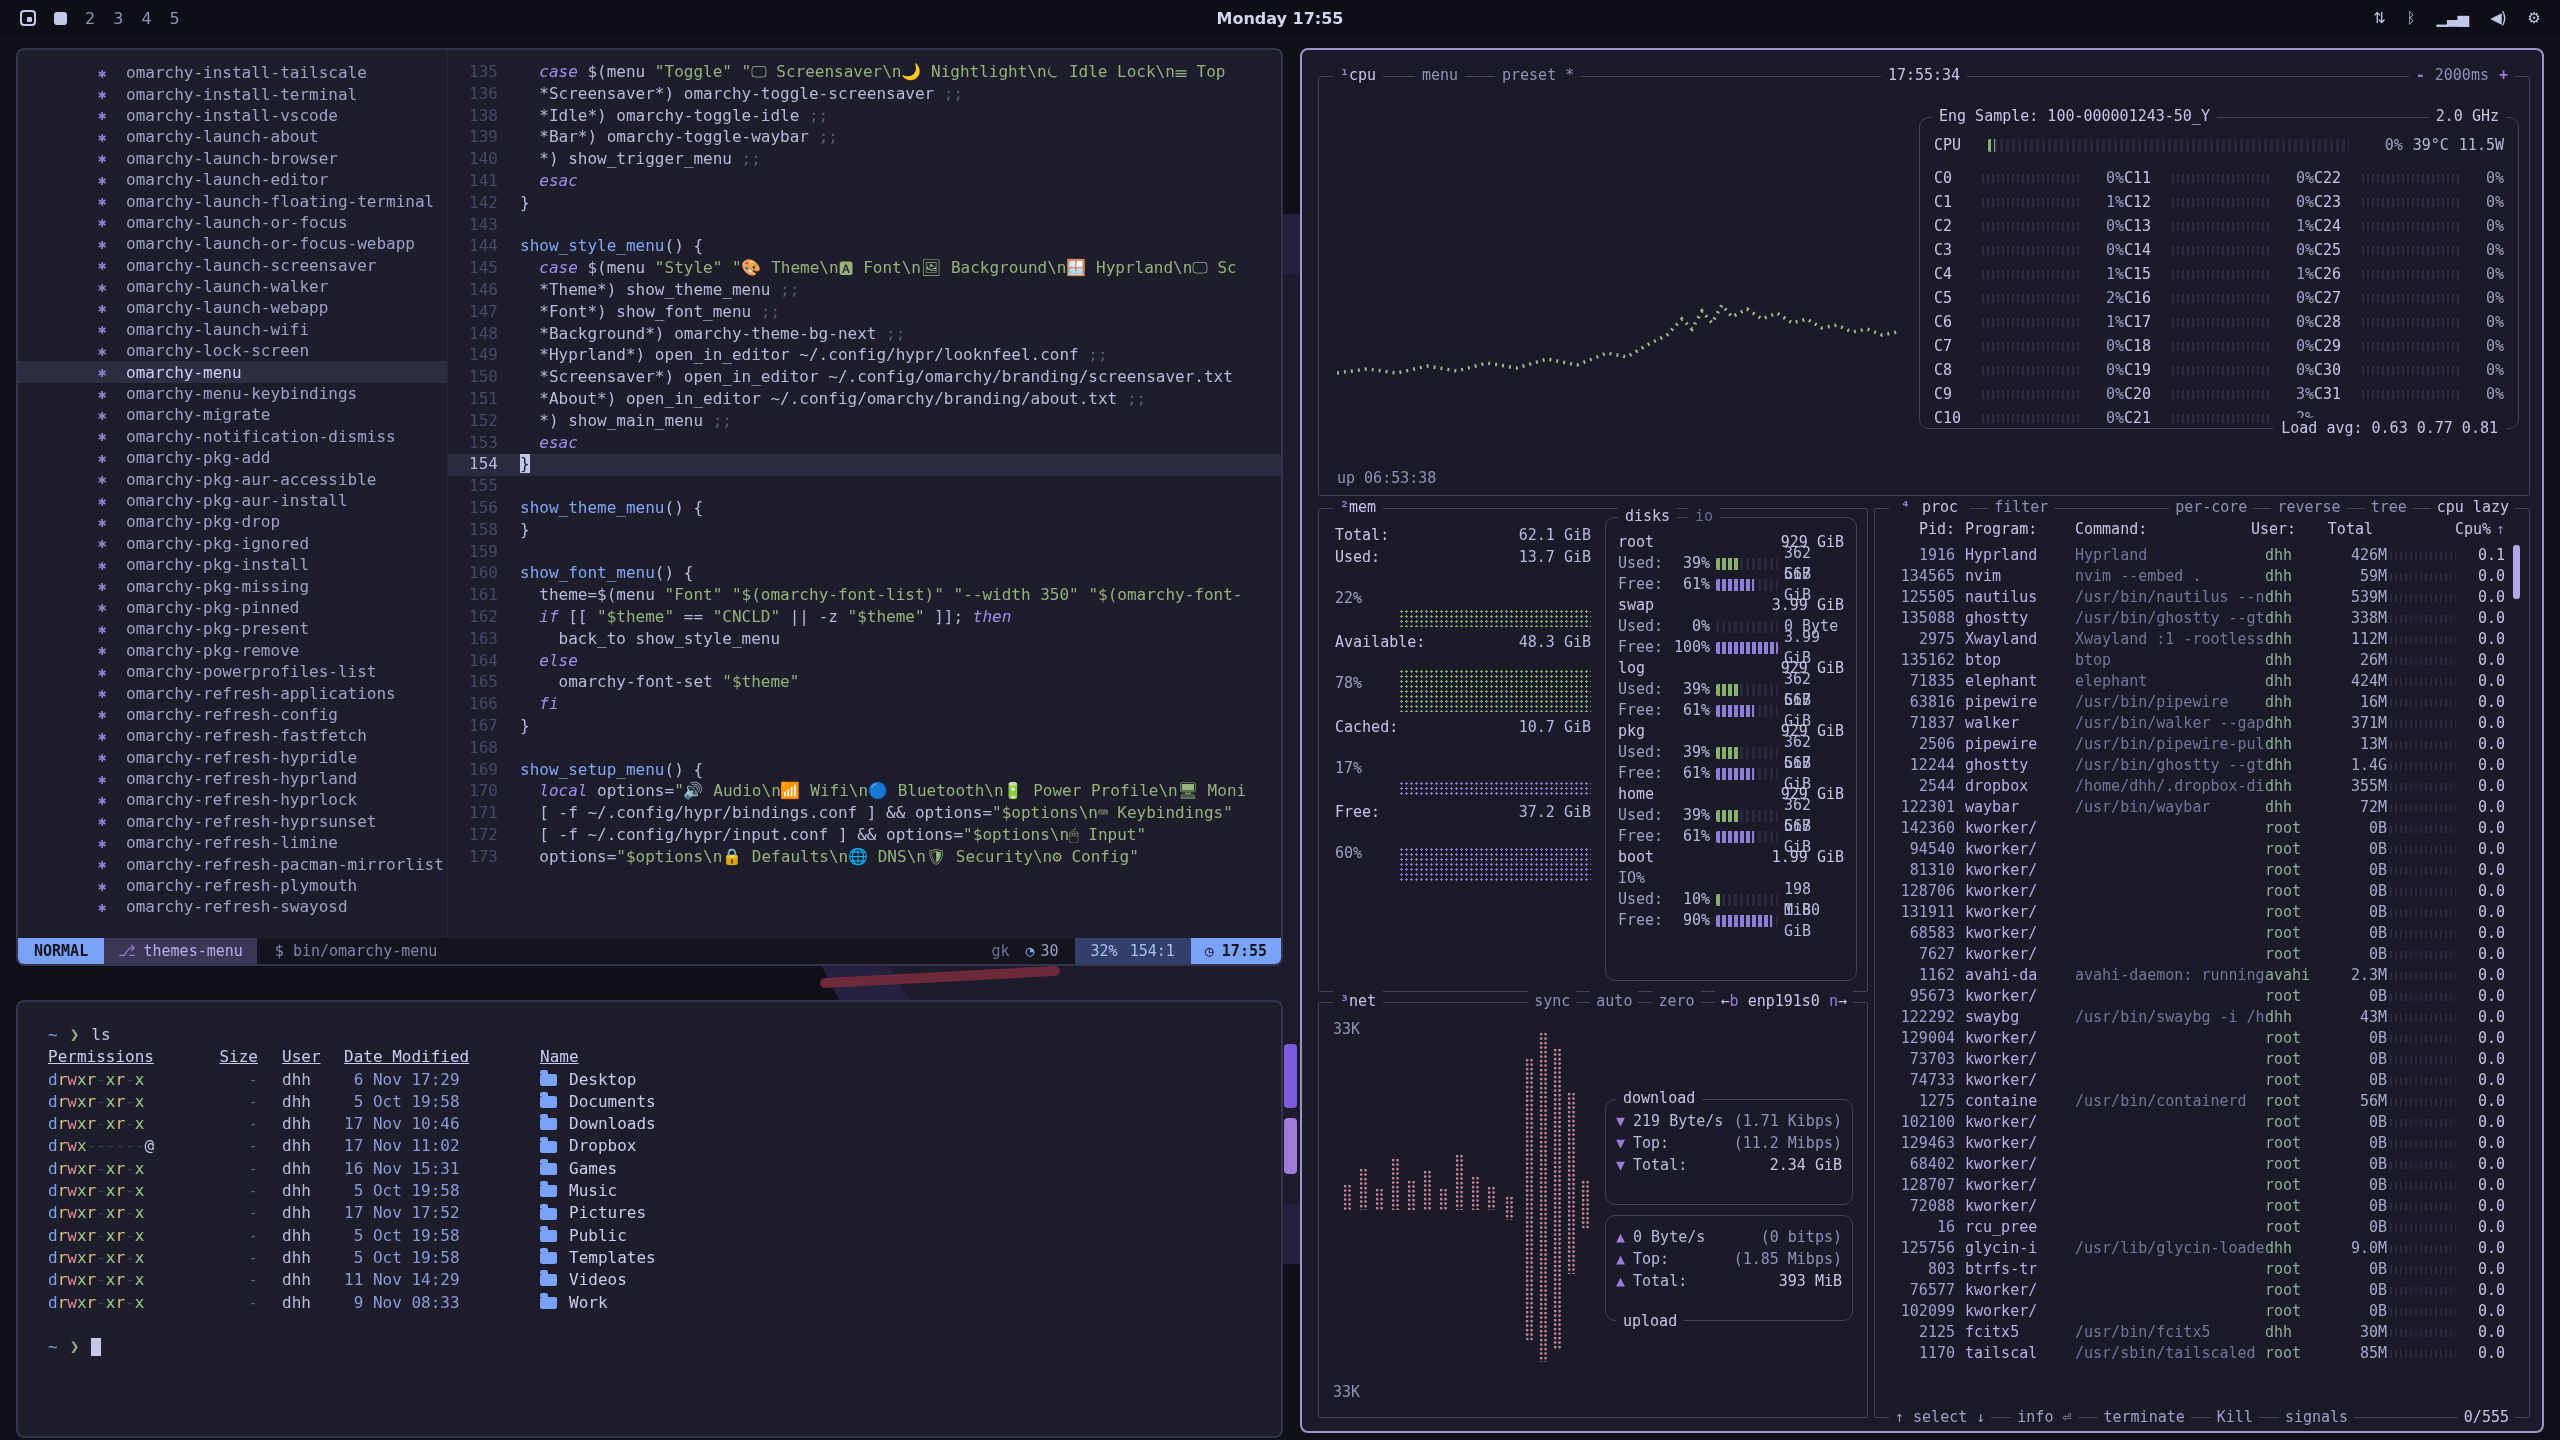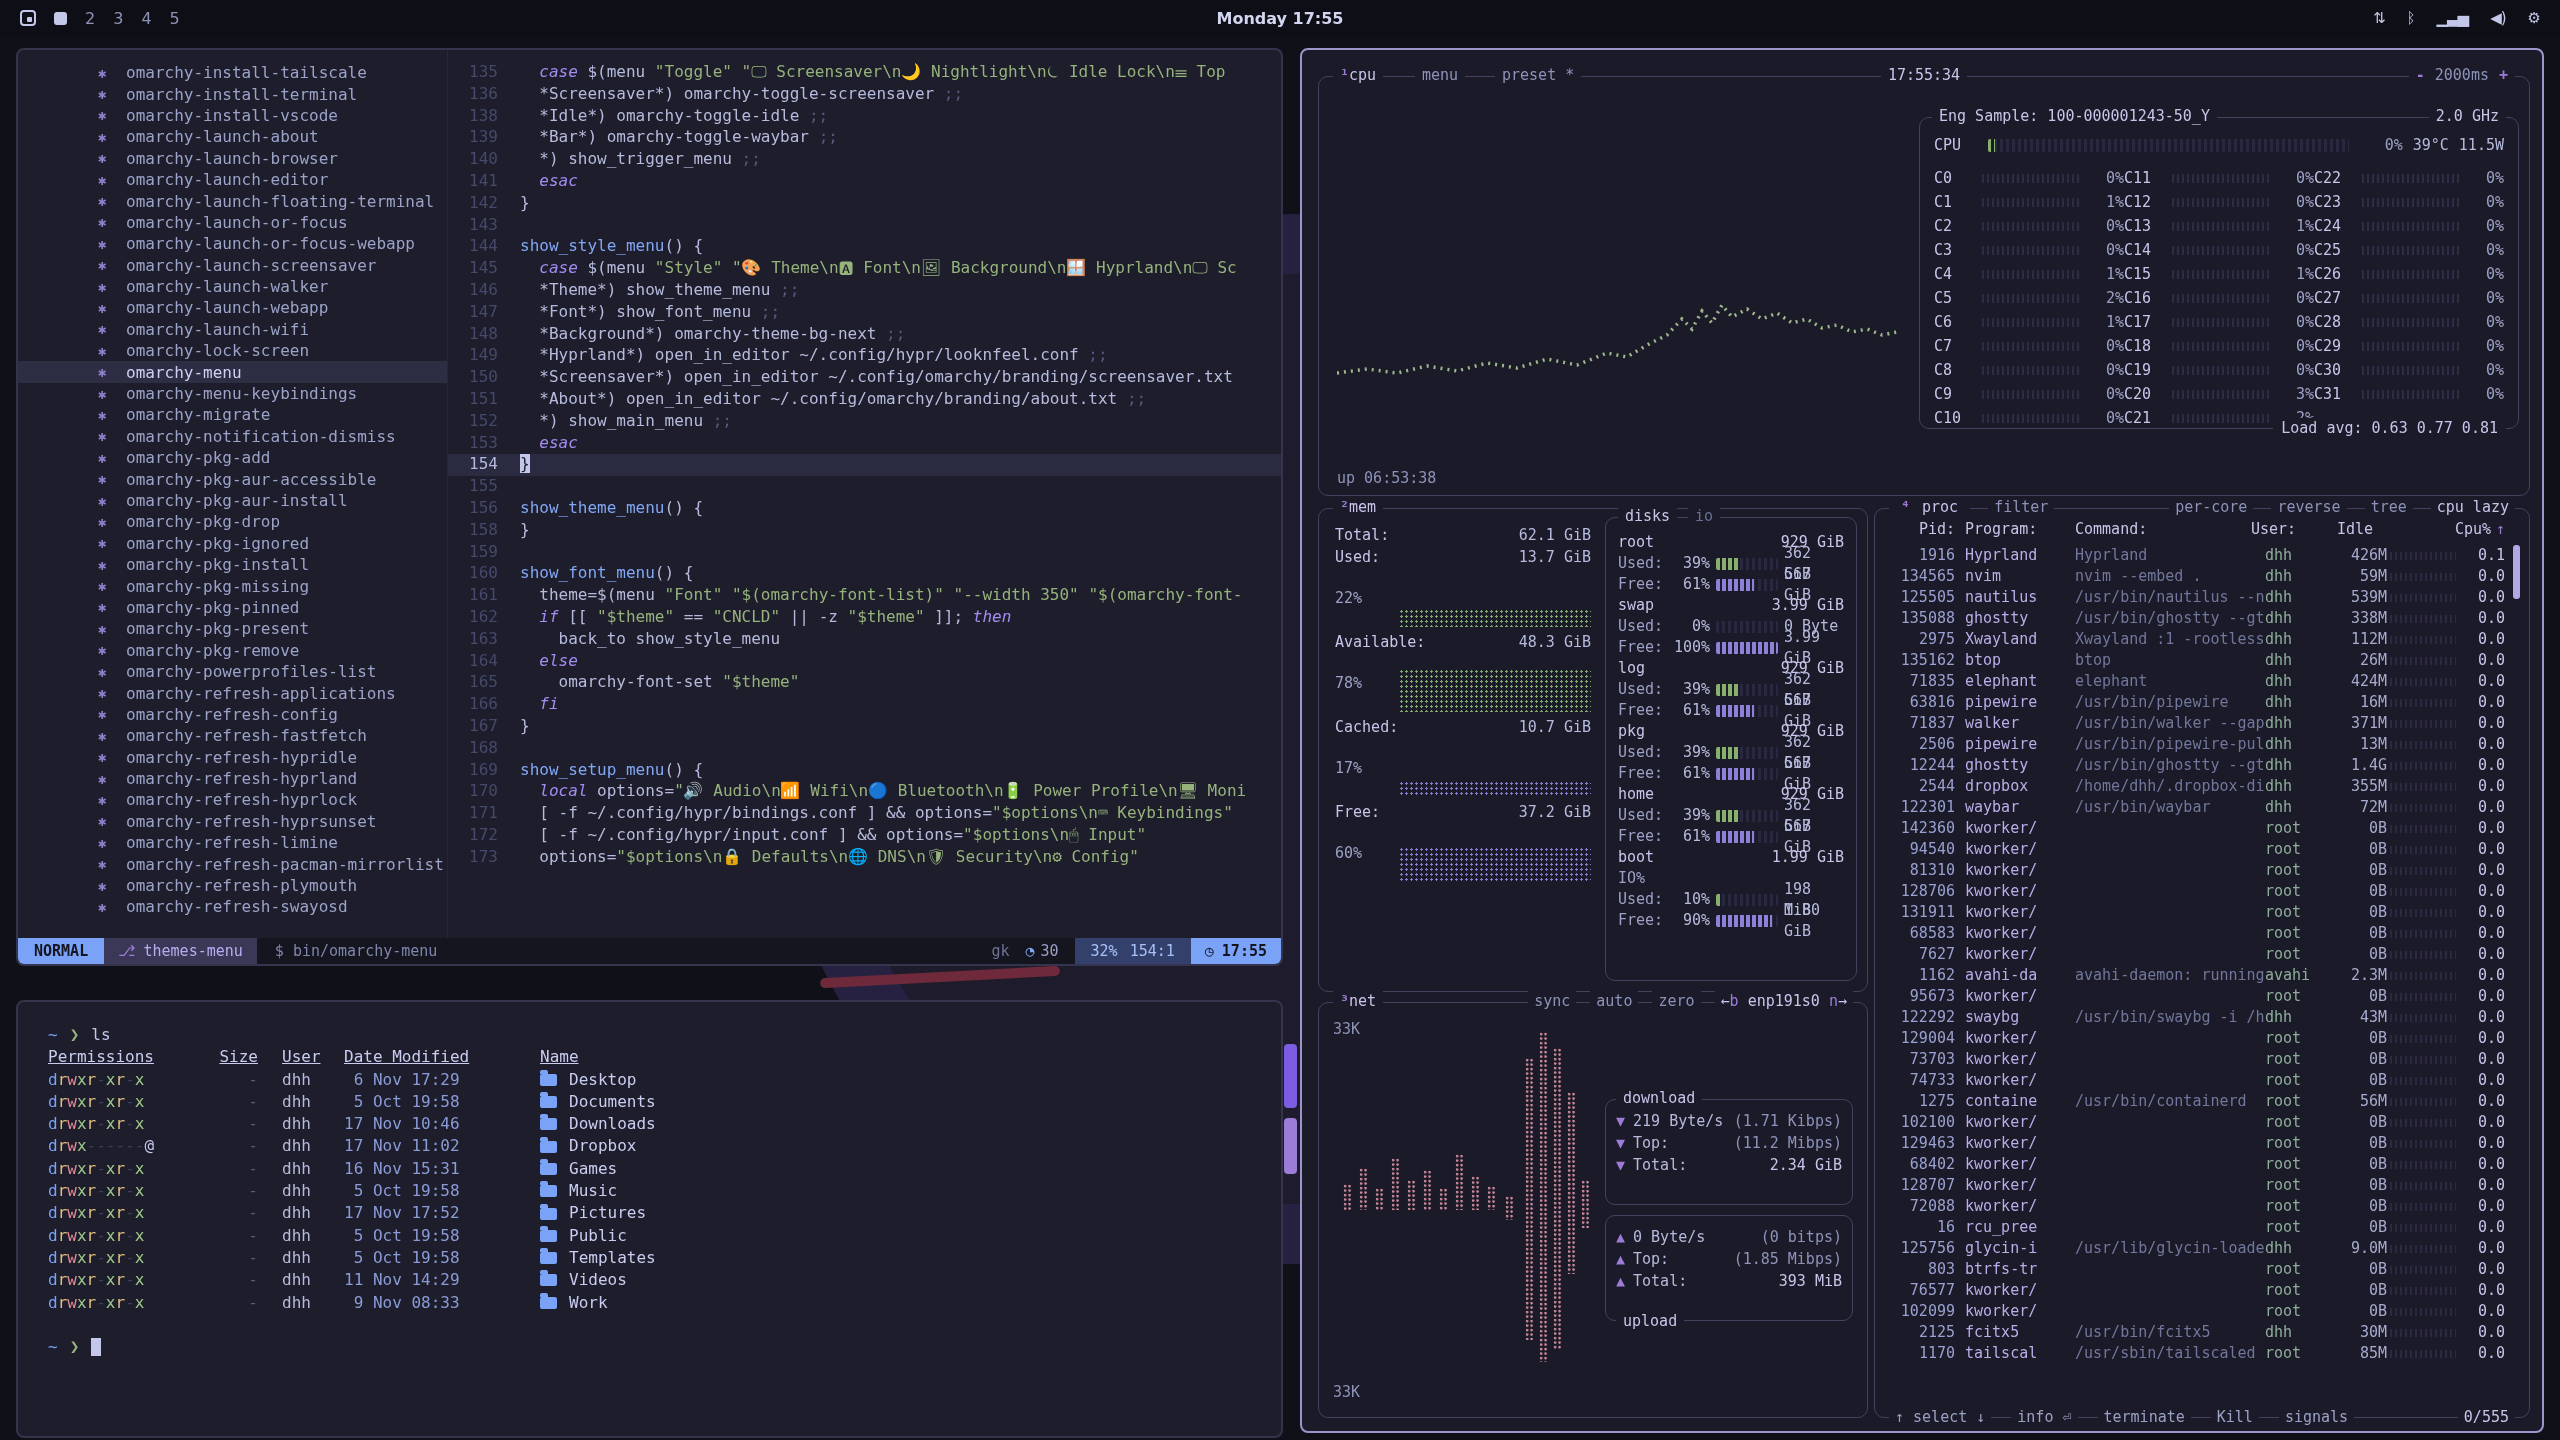--- a/index.html
+++ b/index.html
@@ -76,21 +76,21 @@
   .ls-row .col-size{color:#565b7e}
   .ls-row .col-user{color:#b6bbdd}
   .ls-row .col-date{color:#8a9bd8}
   .ls-row .nm{color:#c9cdf0}
   .p-d{color:#7aa2f7}.p-r{color:#e0c080}.p-w{color:#e08a96}.p-x{color:#9ec98a}.p-dash{color:#3b3f58}.p-at{color:#c3c8ea}
   .fold{display:inline-block;width:17px;height:12px;background:#7aa2f7;border-radius:2px;position:relative;margin-right:12px}
   .fold::before{content:"";position:absolute;left:0;top:-4px;width:8px;height:4px;border-radius:2px 2px 0 0;background:#7aa2f7}
 
   
   .btop{left:1300px;top:48px;width:1244px;height:1385px;background:#1b1a28;border-color:#9d94c9;font-size:15px;line-height:21px}
-  .bbox{position:absolute;border:1.5px solid #46405f;border-radius:10px}
+  .bbox{position:absolute;border:1.5px solid #46405f;border-radius:2px}
   .btitle{position:absolute;top:-12px;left:14px;background:#1b1a28;padding:0 7px;color:#c9c4ea;white-space:nowrap}
   .bnum{color:#9d7cd8;font-weight:bold}
   .chip{position:absolute;top:-12px;background:#1b1a28;padding:0 7px;color:#8d93b8;white-space:nowrap}
 
   .cpu{left:16px;top:26px;width:1212px;height:420px}
   .cpu-menu{left:96px}
   .cpu-preset{left:176px}
   .cpu-time{left:50%;transform:translateX(-50%);color:#c9c4ea}
   .cpu-interval{right:14px;display:flex;gap:10px}
   .cpu-interval .pm{color:#9d7cd8;font-weight:bold}
@@ -937,21 +937,21 @@
         <span class="pt-opt">per-core</span>
         <span class="pt-opt">reverse</span>
         <span class="pt-opt">tree</span>
         <span class="pt-sort">cpu lazy</span>
       </div>
       <div class="proc-head">
         <span class="ph-pid">Pid:</span>
         <span class="ph-prog">Program:</span>
         <span class="ph-cmd">Command:</span>
         <span class="ph-user">User:</span>
-        <span class="ph-mem">Idle</span>
+        <span class="ph-mem">Total</span>
         <span class="ph-gap"></span>
         <span class="ph-cpu">Cpu%</span>
         <span class="sort-arrow">↑</span>
       </div>
       <div class="proc-rows">
           <div class="prow">
             <span class="pr-pid">1916</span>
             <span class="pr-prog">Hyprland</span>
             <span class="pr-cmd">Hyprland</span>
             <span class="pr-user">dhh</span>

